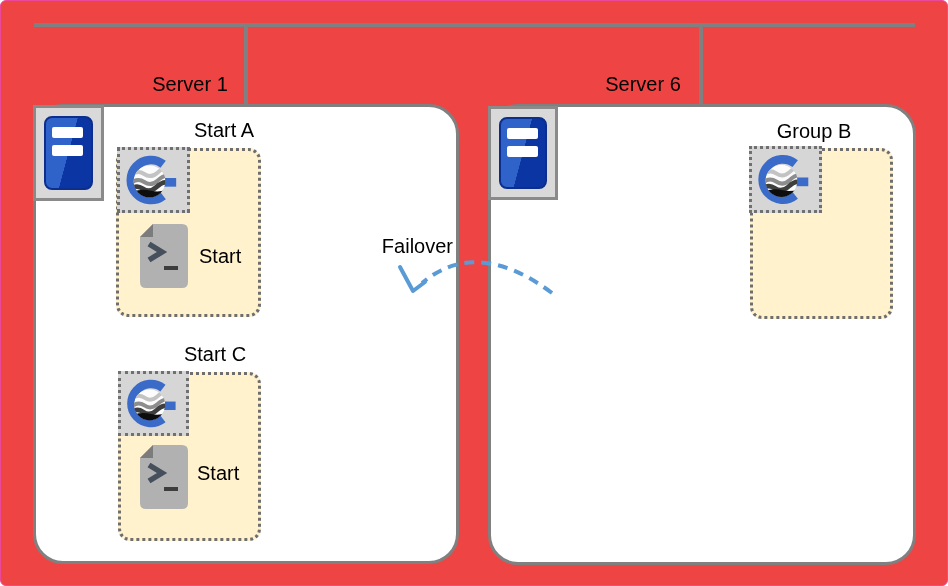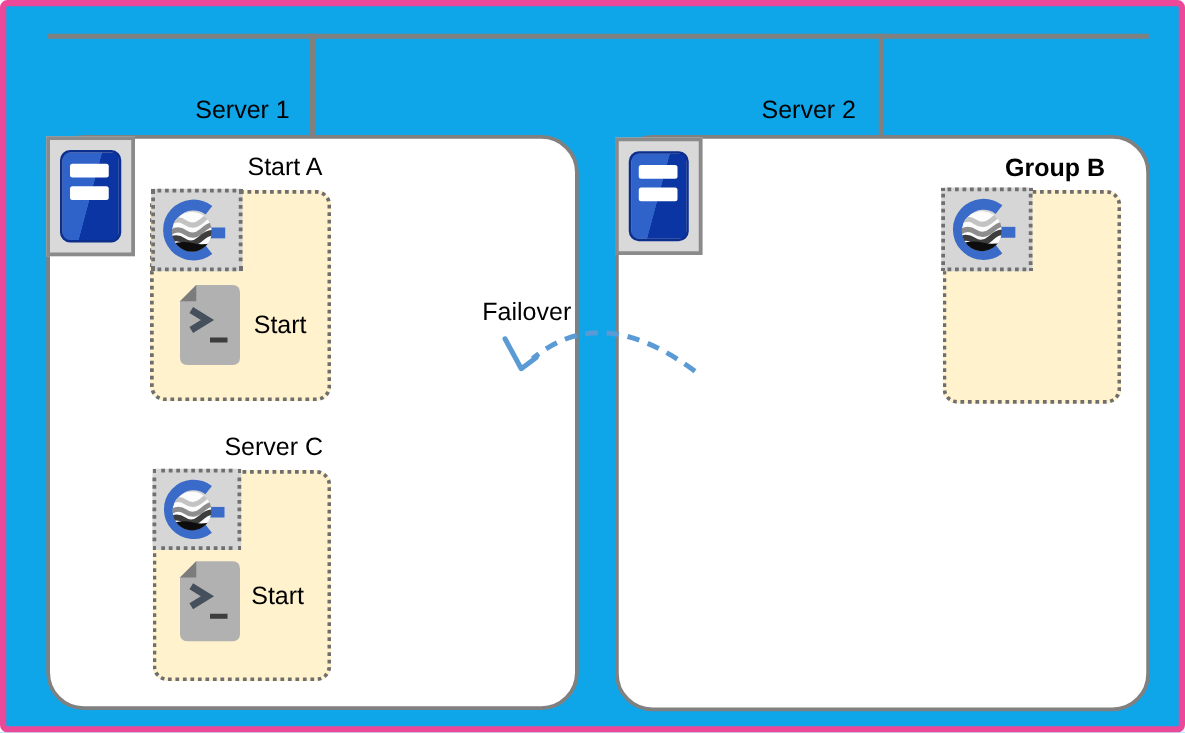--- a/index.html
+++ b/index.html
@@ -1,18 +1,18 @@
 <!DOCTYPE html>
 <html><head>
 <meta charset="utf-8">
 <style>
   html,body{margin:0;padding:0;background:#fff;}
   .stage{
     position:relative;width:948px;height:586px;box-sizing:border-box;
-    background:#0ea5e9;border:5px solid #ec4899;border-radius:6px;overflow:hidden;
+    background:#ef4444;border:1px solid #ec4899;border-radius:6px;overflow:hidden;
     font-family:"Liberation Sans", sans-serif;color:#000;
   }
   .label{position:absolute;font-size:20px;line-height:24px;white-space:nowrap;}
   .center{text-align:center;}
   
   .line{position:absolute;background:#808080;}
   
   .server-box{
     position:absolute;box-sizing:border-box;background:#ffffff;
     border:3px solid #808080;border-radius:30px;
@@ -71,21 +71,21 @@
   </defs>
 </svg>
 
 <div class="stage">
 
   <div class="line" style="left:33px;top:22px;width:881px;height:4px;"></div>
   <div class="line" style="left:243px;top:22px;width:4px;height:84px;"></div>
   <div class="line" style="left:698px;top:22px;width:4px;height:84px;"></div>
 
   <div class="label center" style="left:129px;top:71px;width:120px;">Server 1</div>
-  <div class="label center" style="left:582px;top:71px;width:120px;">Server 2</div>
+  <div class="label center" style="left:582px;top:71px;width:120px;">Server 6</div>
 
   <div class="server-box" style="left:32px;top:103px;width:426px;height:460px;"></div>
   <div class="server-box" style="left:487px;top:103px;width:428px;height:461px;"></div>
 
   <div class="server-chip" style="left:32px;top:104px;width:71px;height:96px;">
     <div class="tower">
       <div class="bar b1"></div>
       <div class="bar b2"></div>
     </div>
   </div>
@@ -101,33 +101,33 @@
   <div class="g-chip" style="left:116px;top:146px;width:73px;height:66px;">
     <svg viewBox="0 0 100 90">
         <use href="#g-logo" xlink:href="#g-logo"></use>
       </svg>
   </div>
   <svg class="script-icon" style="left:138px;top:222px;" width="50" height="66" viewBox="0 0 50 66">
       <use href="#script-file" xlink:href="#script-file"></use>
     </svg>
   <div class="label" style="left:198px;top:243px;">Start</div>
 
-  <div class="label center" style="left:154px;top:341px;width:120px;">Server C</div>
+  <div class="label center" style="left:154px;top:341px;width:120px;">Start C</div>
   <div class="group-box" style="left:117px;top:371px;width:143px;height:169px;"></div>
   <div class="g-chip" style="left:117px;top:370px;width:71px;height:65px;">
     <svg viewBox="0 0 100 90">
         <use href="#g-logo" xlink:href="#g-logo"></use>
       </svg>
   </div>
   <svg class="script-icon" style="left:138px;top:443px;" width="50" height="66" viewBox="0 0 50 66">
       <use href="#script-file" xlink:href="#script-file"></use>
     </svg>
   <div class="label" style="left:196px;top:460px;">Start</div>
 
-  <div class="label center" style="left:779px;top:118px;width:120px;font-weight:bold;">Group B</div>
+  <div class="label center" style="left:753px;top:118px;width:120px;">Group B</div>
   <div class="group-box" style="left:749px;top:147px;width:143px;height:171px;"></div>
   <div class="g-chip" style="left:748px;top:145px;width:73px;height:67px;">
     <svg viewBox="0 0 100 90">
         <use href="#g-logo" xlink:href="#g-logo"></use>
       </svg>
   </div>
 
   <div class="label center" style="left:366px;top:233px;width:86px;text-align:right;">Failover</div>
   <svg class="failover-svg" viewBox="0 0 170 75">
     <path d="M156 62 Q 81 6 26 52" fill="none" stroke="#5b9bd5" stroke-width="4" stroke-dasharray="10 7"></path>

